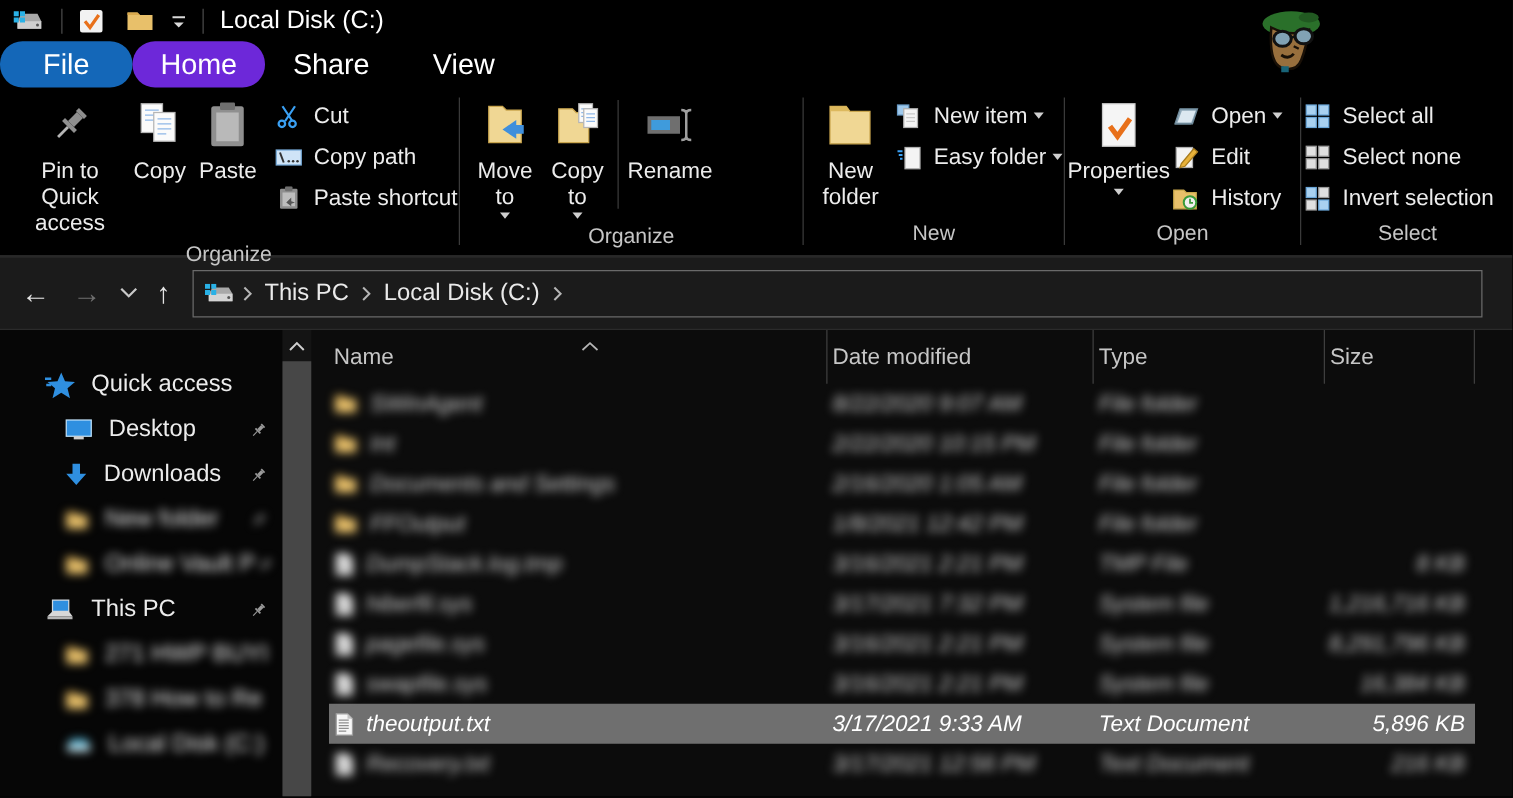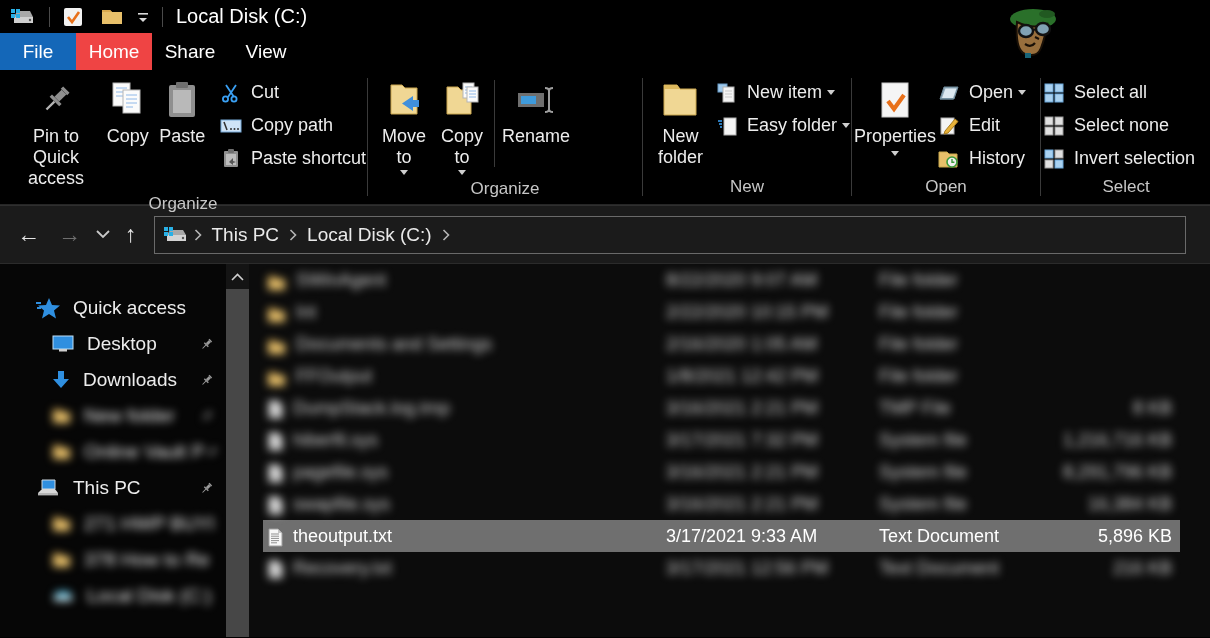--- a/index.html
+++ b/index.html
@@ -9,23 +9,23 @@
   
   .titlebar { height:33px; display:flex; align-items:center; padding-left:6px; background:#000; }
   .qat-sep { width:1px; height:20px; background:#4a4a4a; margin:0 9px; }
   .qat-btn { display:flex; align-items:center; justify-content:center; padding:2px 4px; }
   .win-title { color:#fff; font-size:20px; margin-left:4px; white-space:nowrap; }
 
   .mascot { position:absolute; left:995px; top:6px; width:76px; height:52px; z-index:5; opacity:.9; }
 
   
   .tabrow { height:37px; display:flex; background:#000; }
-  .tab { width:76px; display:flex; align-items:center; justify-content:center; font-size:19px; color:#fff; cursor:default; }
+  .tab { width:106px; display:flex; align-items:center; justify-content:center; font-size:23px; color:#fff; cursor:default;border-radius:18px; }
   .tab-file { background:#1467b8; }
-  .tab-active { background:#ef4444; }
+  .tab-active { background:#6d28d9; }
 
   
   .ribbon { height:135px; background:#000; display:flex; border-bottom:1px solid #262626; }
   .rg { display:flex; flex-direction:column; }
   .rg-body { display:flex; flex:1; padding-top:6px; align-items:flex-start; }
   .rg-label { text-align:center; color:#c6c6c6; font-size:17px; padding:2px 0 7px; }
   .grp-sep { width:1px; background:#3a3a3a; margin:8px 1px 8px 1px; }
   .in-sep { width:1px; background:#3a3a3a; align-self:stretch; margin:4px 3px 10px 3px; }
 
   .btn-big { display:flex; flex-direction:column; align-items:center; padding:2px 4px; font-size:18px; line-height:1.18; text-align:center; color:#ececec; }
@@ -59,21 +59,21 @@
   .scroll-btn { height:25px; display:flex; align-items:center; justify-content:center; }
   .scroll-thumb { flex:1; background:#474747; }
 
   .filelist { flex:1; overflow:hidden; }
   .fheader, .frow { display:grid; grid-template-columns:397px 213px 185px 120px; padding-left:16px; align-items:center; }
   .fheader { height:43px; font-size:18px; color:#c6c6c6; }
   .hcell { height:100%; display:flex; align-items:center; border-right:1px solid #3e3e3e; padding-left:4px; position:relative; }
   .hcell.first { padding-left:2px; }
   .sort-caret { position:absolute; left:200px; top:1px; }
   .frow { height:32px; font-size:18px; color:#d2d2d2; }
-  .frow .cell { display:flex; align-items:flex-end; overflow:hidden; white-space:nowrap; padding-left:4px; }
+  .frow .cell { display:flex; align-items:center; overflow:hidden; white-space:nowrap; padding-left:4px;font-style:italic; }
   .frow .name-cell { padding-left:2px; }
   .frow .name-cell .ficon { margin-right:10px; flex:none; display:flex; }
   .frow .size-cell { justify-content:flex-end; padding-right:8px; }
   .frow.blurred { filter:blur(4px); }
   .frow.selected { color:#fff; background:linear-gradient(to right, transparent 14px, #6f6f6f 14px, #6f6f6f 931px, transparent 931px); }
 </style>
 </head>
 <body>
 
 <div class="titlebar">
@@ -592,20 +592,39 @@
   <div class="side-scroll">
     <div class="scroll-btn">
       <svg width="13" height="8" viewBox="0 0 13 8">
           <path d="M1 7l5.5-5.5L12 7" stroke="#cfcfcf" stroke-width="1.6" fill="none"></path>
         </svg>
     </div>
     <div class="scroll-thumb"></div>
   </div>
 
   <div class="filelist">
+    <div class="fheader">
+      <div class="hcell first">
+        <span>Name</span>
+        <span class="sort-caret">
+          <svg width="14" height="8" viewBox="0 0 14 8">
+              <path d="M1 7l6-5.5L13 7" stroke="#b5b5b5" stroke-width="1.4" fill="none"></path>
+            </svg>
+        </span>
+      </div>
+      <div class="hcell">
+          <span>Date modified</span>
+        </div>
+      <div class="hcell">
+          <span>Type</span>
+        </div>
+      <div class="hcell">
+          <span>Size</span>
+        </div>
+    </div>
     <div>
         <div class="frow blurred">
           <div class="cell name-cell">
             <span class="ficon">
               <svg width="19" height="16" viewBox="0 0 19 16">
                 <path d="M1 1.5h7l2 2.5h8v11H1z" fill="#e8c06a"></path>
                 <path d="M1 1.5h7l2 2.5H1z" fill="#d9a94e"></path>
               </svg>
             </span>
             <span>SWinAgent</span>

